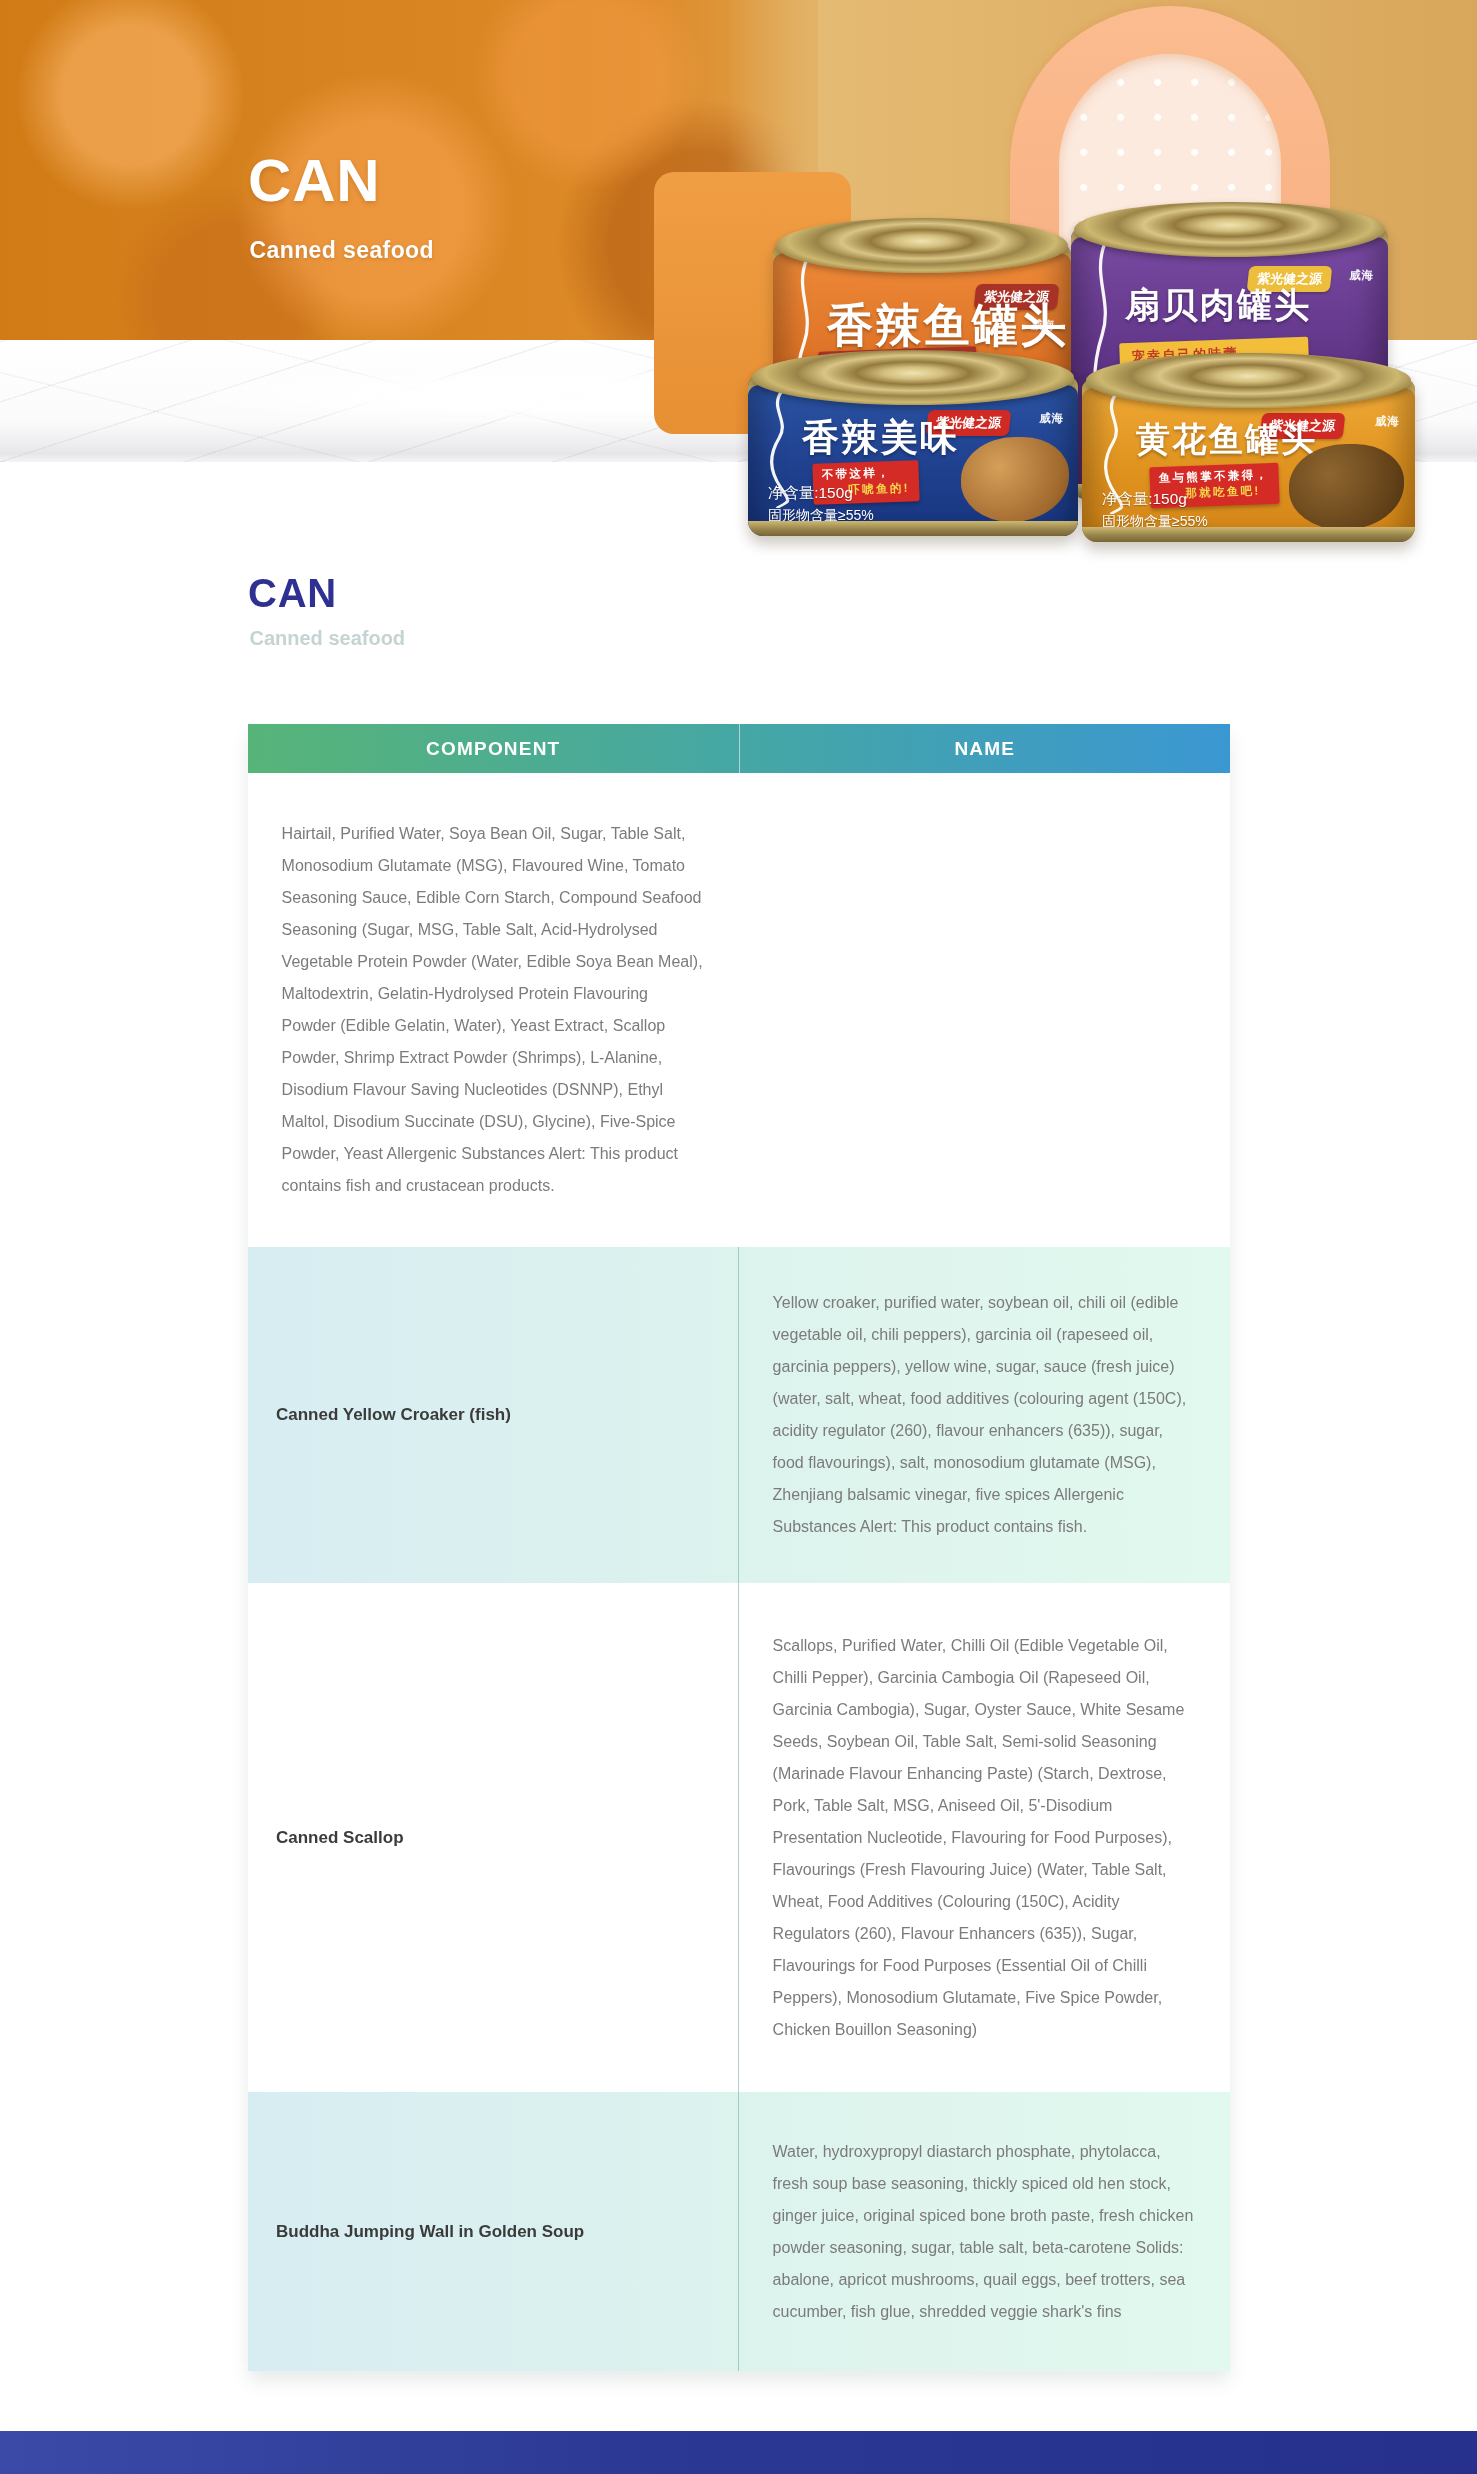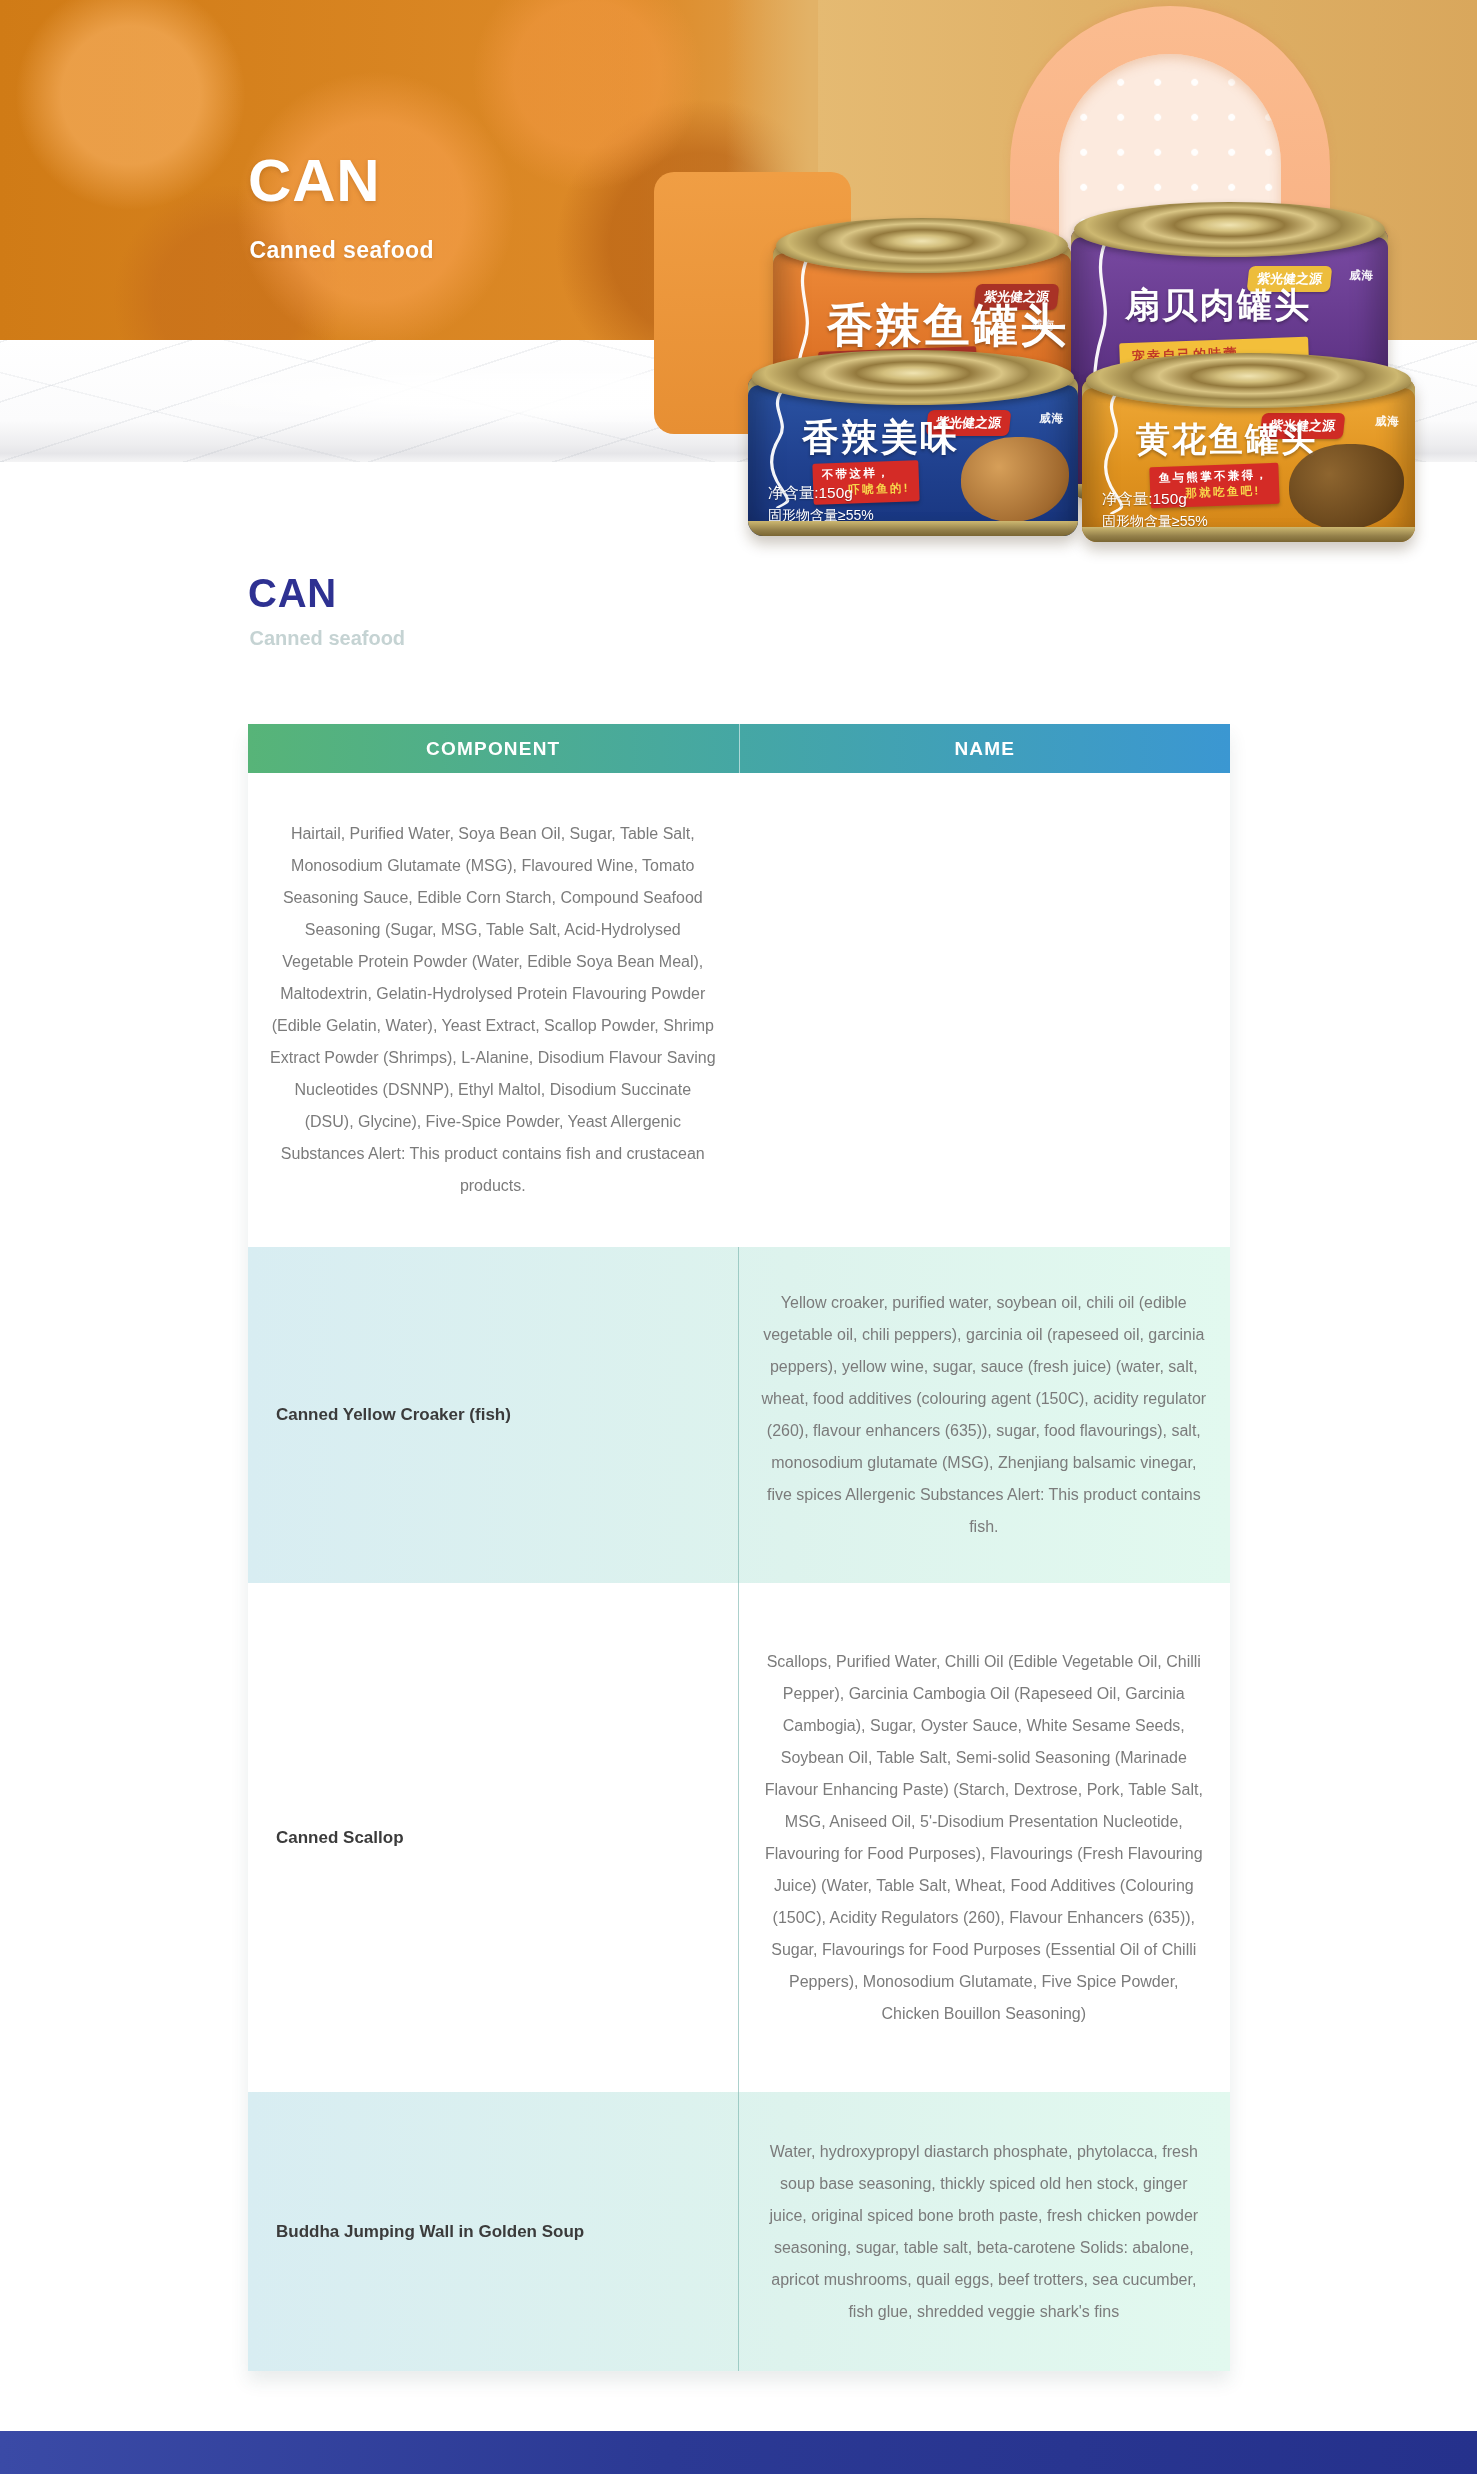--- a/index.html
+++ b/index.html
@@ -121,21 +121,21 @@
     color:#fff;font-size:19px;font-weight:bold;letter-spacing:1.2px;}
   .thead .hcell:first-child{border-right:1.5px solid rgba(255,255,255,.55);}
   .trow{display:flex;}
   .trow-odd{background:#ffffff;}
   .trow-even{background:linear-gradient(90deg,#d8edf2 0%,#ddf3ed 55%,#e2f9ef 100%);}
   .trow-1{height:474px;}.trow-2{height:336px;}.trow-3{height:509px;}.trow-4{height:279px;}
   .tname{width:50%;display:flex;align-items:center;padding-left:28px;box-sizing:border-box;
     border-right:0.8px solid rgba(116,176,170,.6);}
   .tname span{font-size:17px;font-weight:bold;color:#3b3b3b;}
   .tcomp{width:50%;display:flex;align-items:center;box-sizing:border-box;padding:14px 23px 14px 21.6px;}
-  .tcomp p{margin:0;font-size:16px;line-height:32px;color:#7b7b7b;text-align:center;
+  .tcomp p{margin:12px;font-size:16px;line-height:32px;color:#7b7b7b;text-align:left;
     hyphens:auto;-webkit-hyphens:auto;word-break:normal;}
 
   
   .footer-bar{position:absolute;left:0;top:2431px;width:1478px;height:44px;
     background:linear-gradient(90deg,#3a4aa6 0%,#2b3994 45%,#25318c 100%);}
 </style>
 </head>
 <body>
 
 <div class="page">

